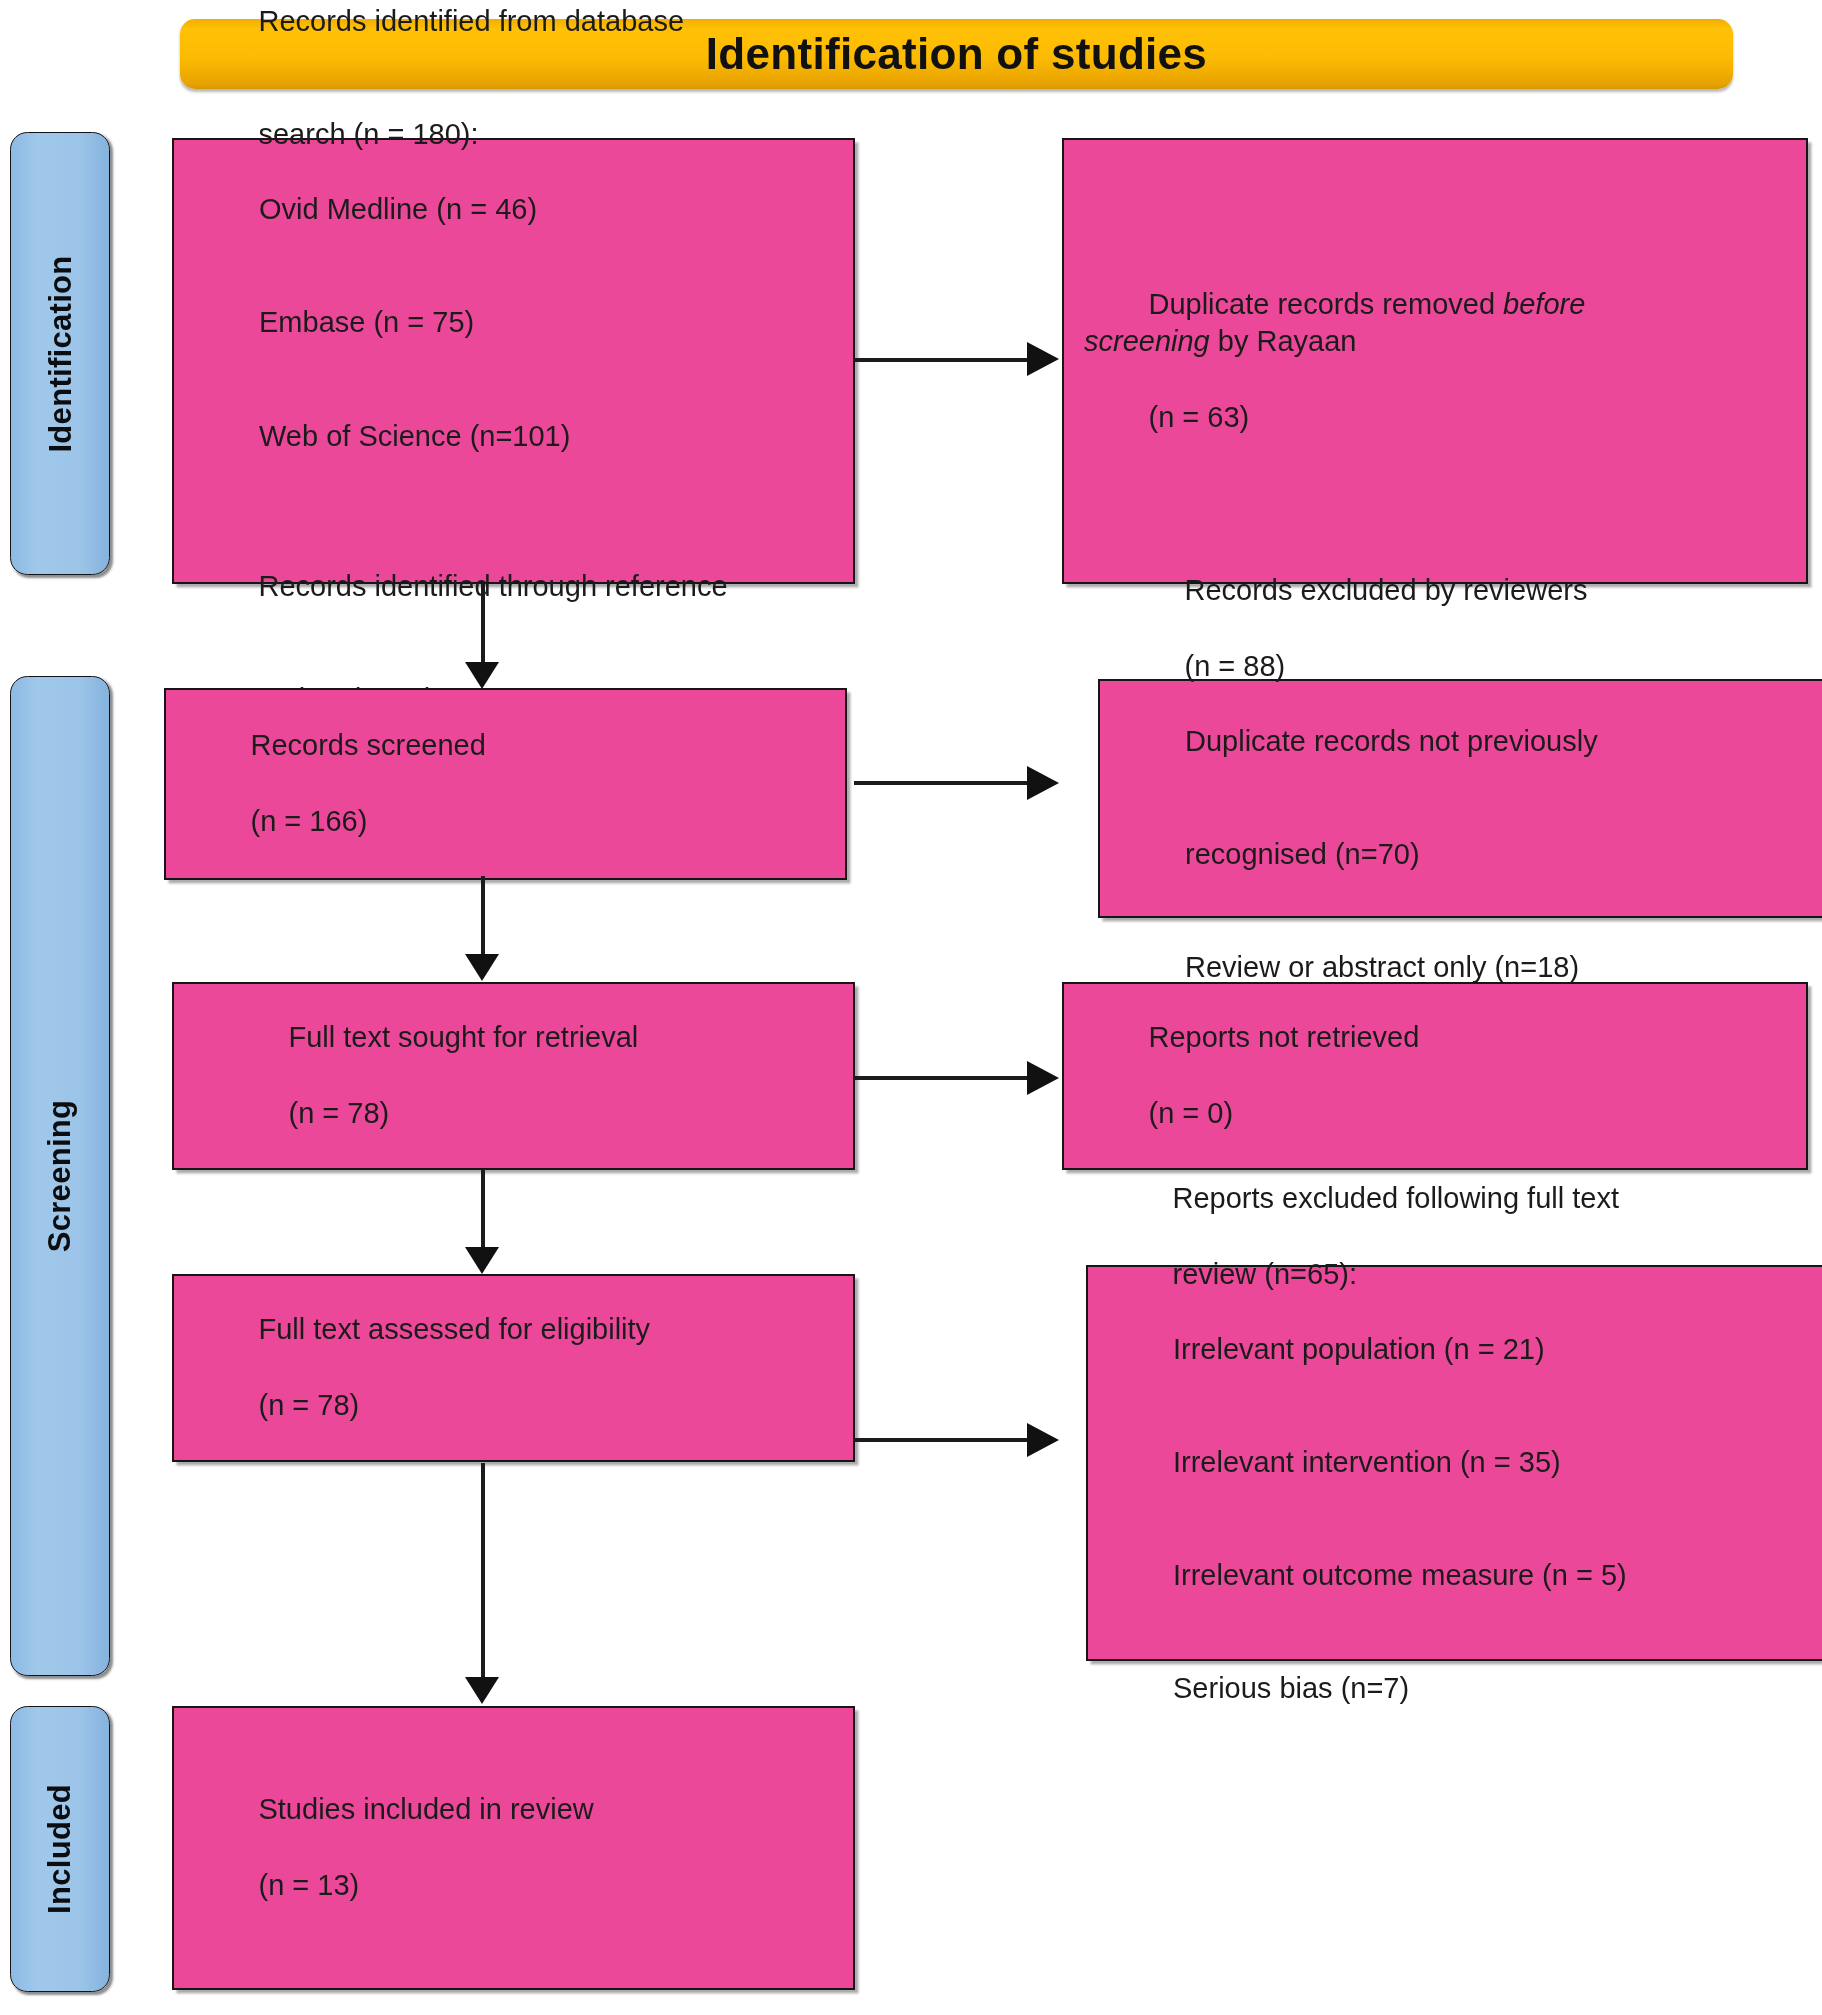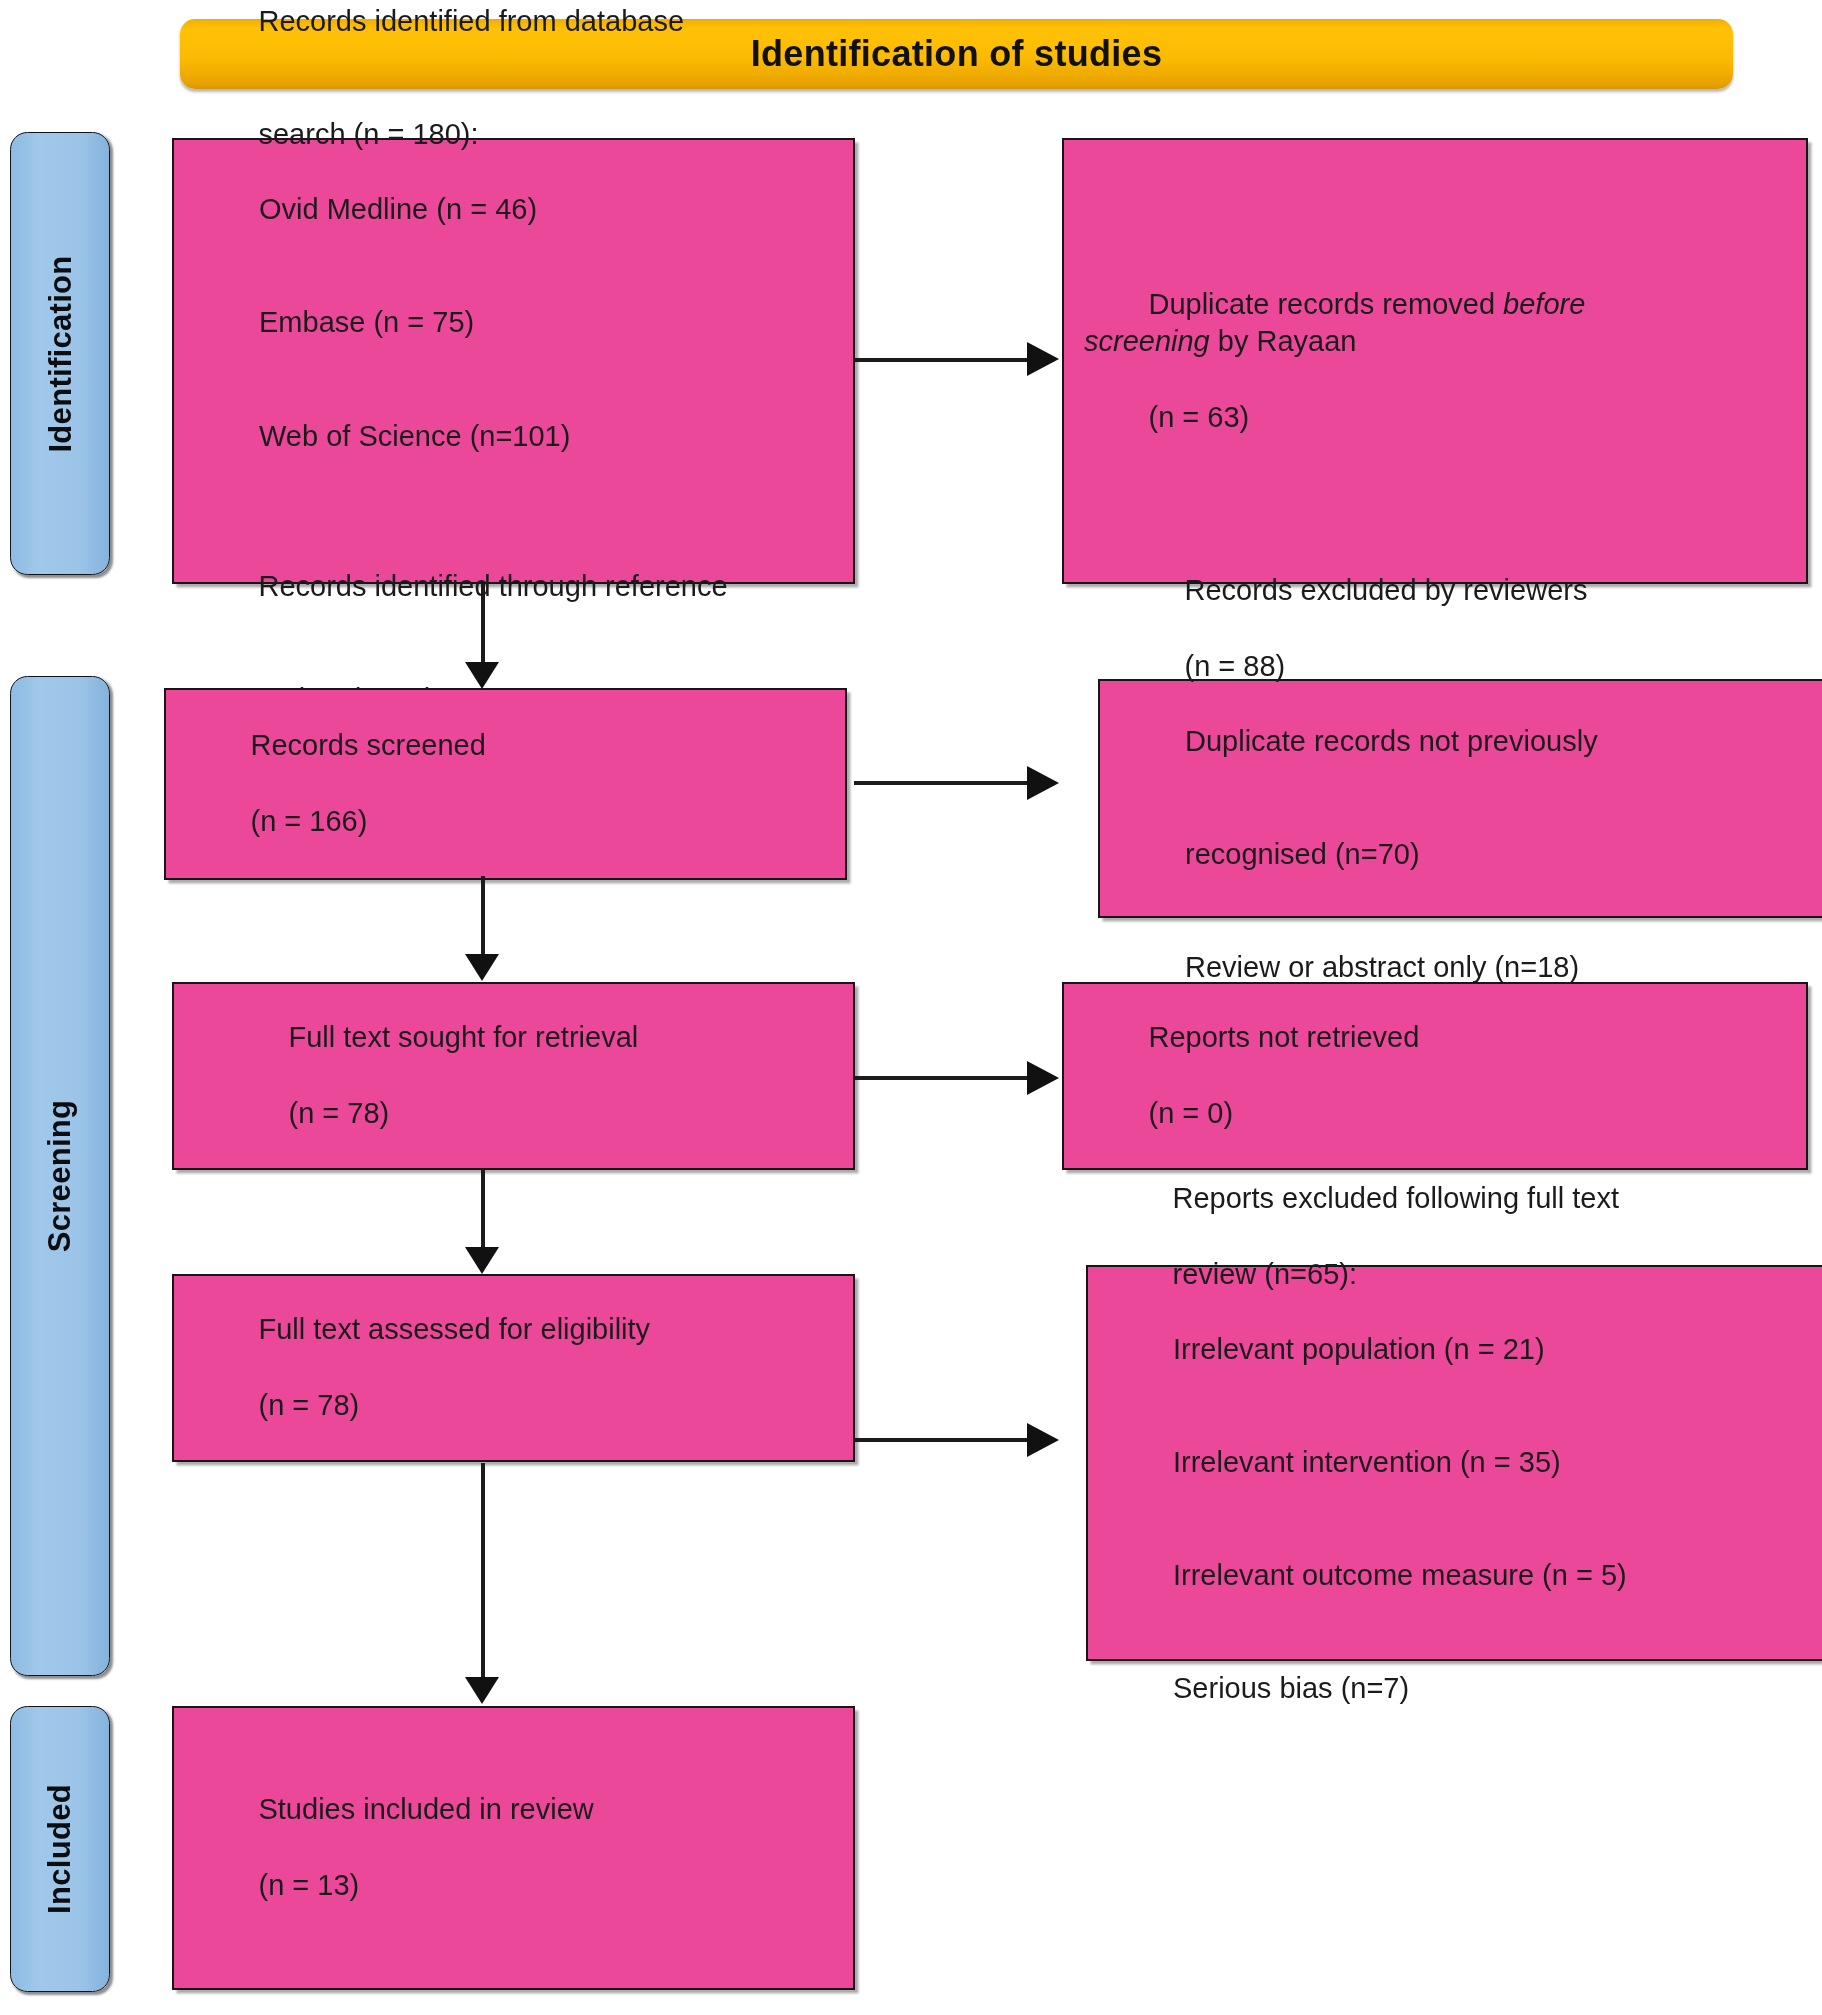--- a/index.html
+++ b/index.html
@@ -26,21 +26,21 @@
     width: 1553px;
     height: 70px;
     border-radius: 15px;
     background: linear-gradient(180deg,#f2ae00 0%, #ffc107 14%, #fcbb02 55%, #e8a300 92%, #d79800 100%);
     box-shadow: 0 2.9px 2.9px rgba(0,0,0,0.28);
     display: flex;
     align-items: center;
     justify-content: center;
   }
   .banner-title {
-    font-size: 36px;
+    font-size: 44px;
     font-weight: bold;
     color: #111111;
     letter-spacing: 0.3px;
   }
 
   
   .stage {
     position: absolute;
     left: 10.4px;
     width: 98px;

